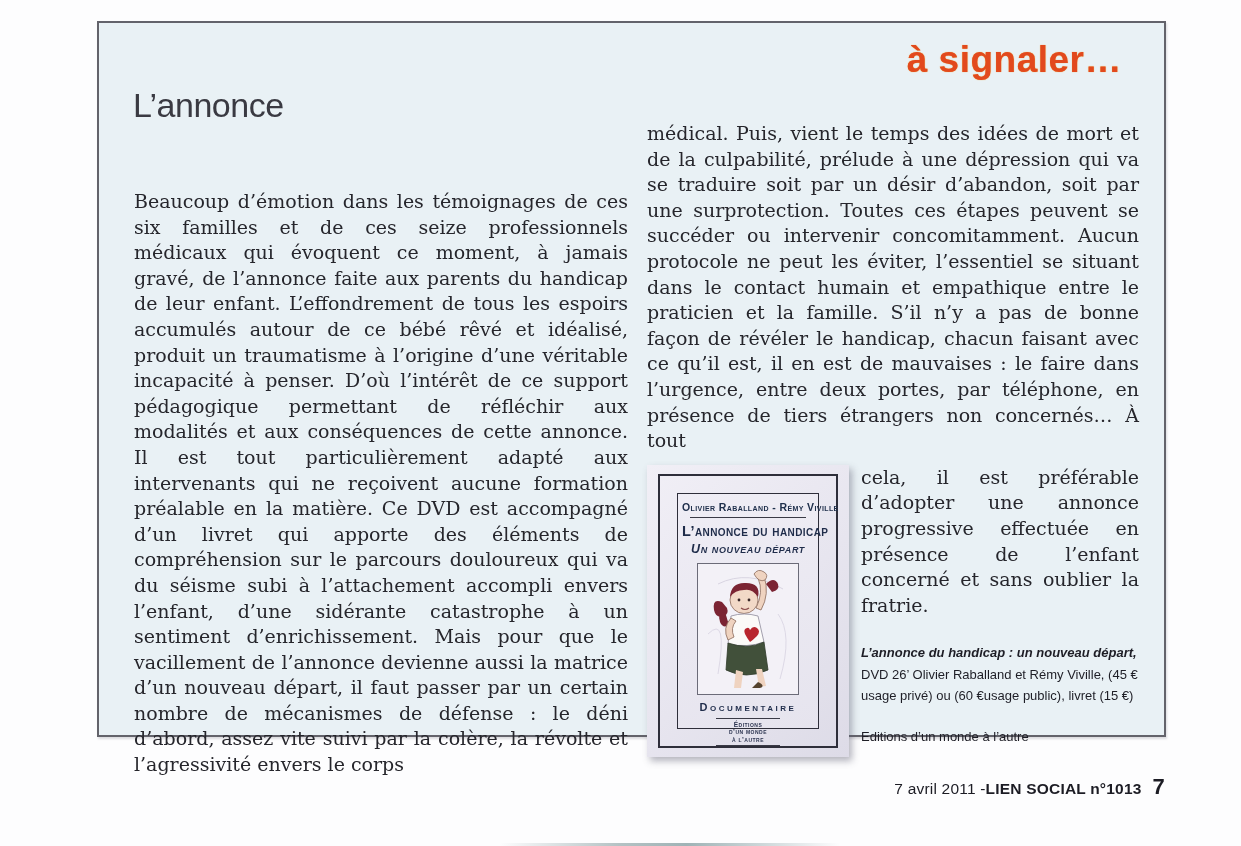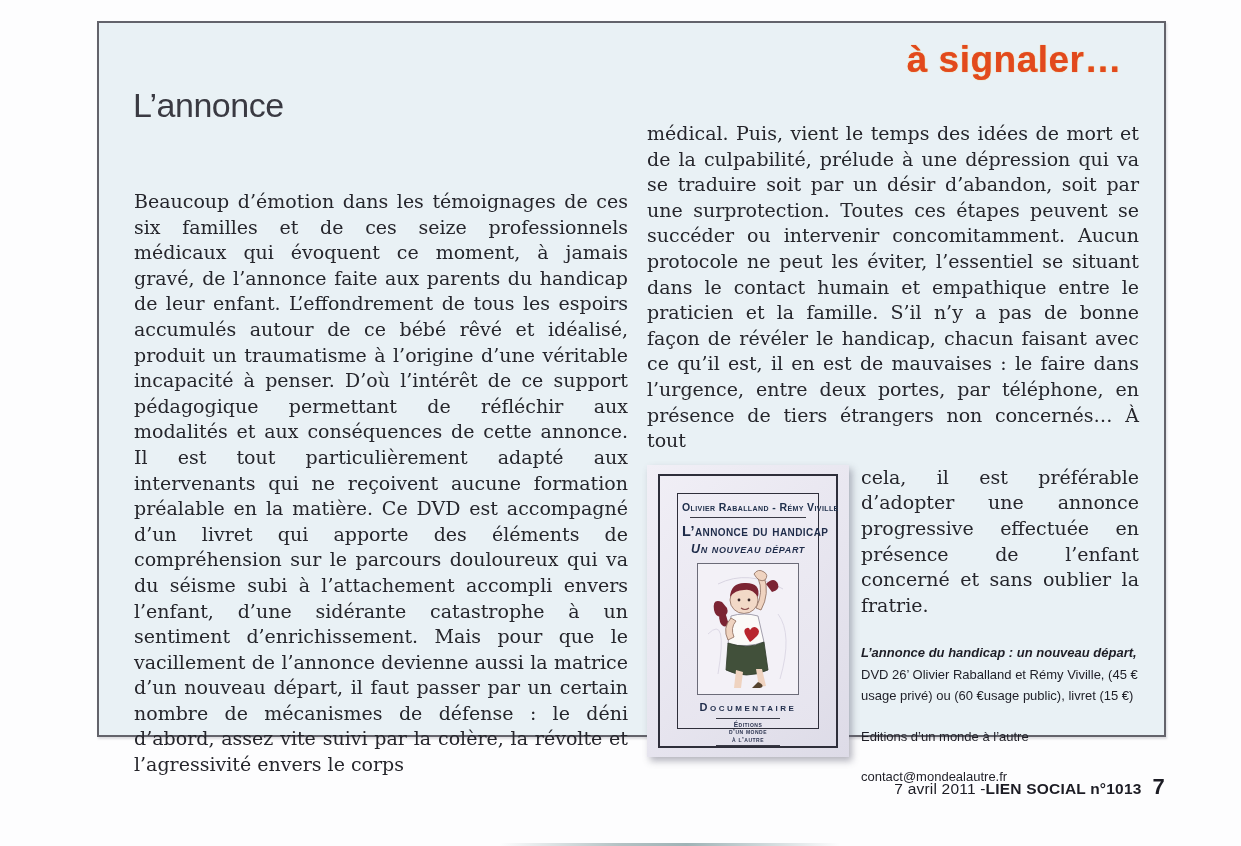--- a/index.html
+++ b/index.html
@@ -172,21 +172,20 @@
             </div>
           </div>
         </div>
       </div>
 
       <div class="sub-col">
         <div class="serif">cela, il est préférable d’adopter une annonce progressive effectuée en présence de l’enfant concerné et sans oublier la fratrie.</div>
         <div class="caption">
           <span class="caption-title">L’annonce du handicap : un nouveau départ,</span><span> DVD 26’ Olivier Raballand et Rémy Viville, (45 € usage privé) ou (60 €usage public), livret (15 €)</span>
           <div class="caption-line">Editions d’un monde à l’autre</div>
-          <div class="caption-line">contact@mondealautre.fr</div>
         </div>
       </div>
 
     </div>
   </div>
 
 </div>
 
 <div class="footer">
   <span>7 avril 2011 - </span>

